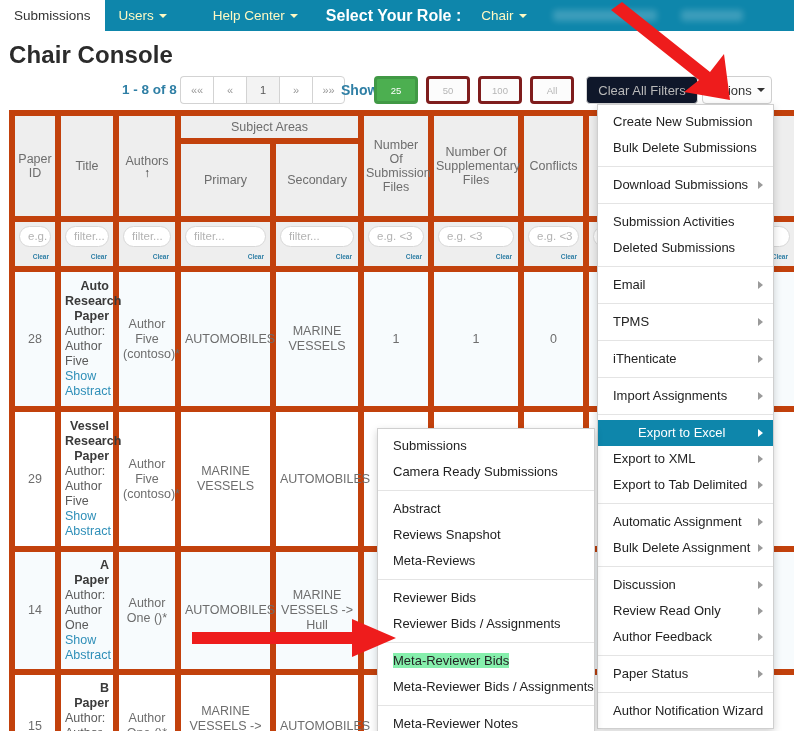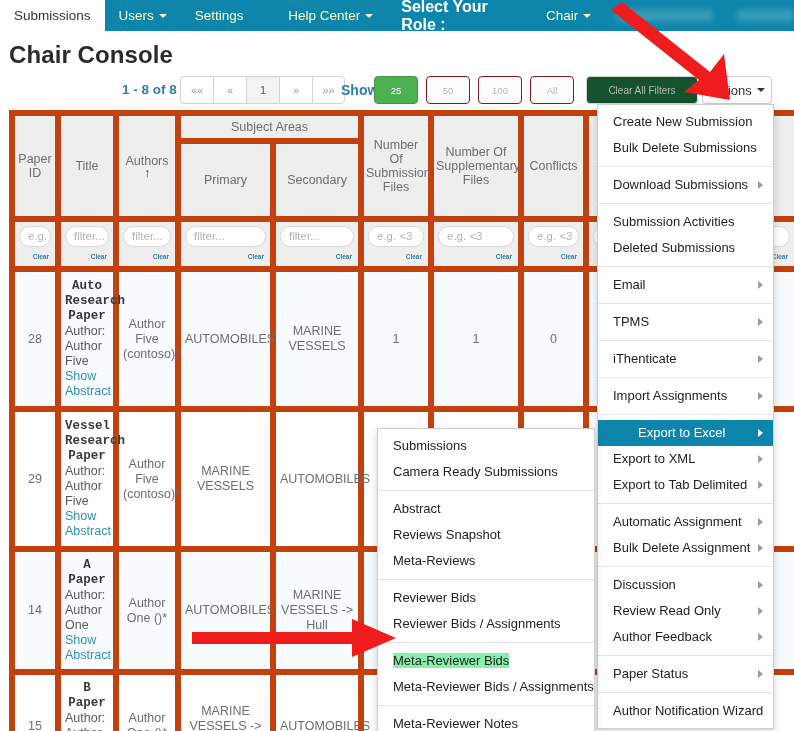--- a/index.html
+++ b/index.html
@@ -62,29 +62,29 @@
   }
   .pg-btn:first-child { border-top-left-radius:4px;border-bottom-left-radius:4px; }
   .pg-btn:last-child { border-right:1px solid #d3d3d3; border-top-right-radius:4px;border-bottom-right-radius:4px; }
   .pg-btn.cur { background:#f3f3f3; color:#555; }
   .show-label {
     position:absolute; left:341px; top:6px;
     color:#2f7fa5; font-weight:bold; font-size:14px;
   }
   .show-btns { position:absolute; left:374px; top:0px; display:flex; gap:8px; }
   .sbtn {
-    width:44px;height:28px;border-radius:4px;border:1px solid #7f1d1d;
+    width:44px;height:28px;border-radius:4px;border:3px solid #7f1d1d;
     background:#fcfcfc;color:#b5b5b5;font-size:9.5px;
     display:flex;align-items:center;justify-content:center;cursor:pointer;
   }
   .sbtn.on { background:#4caf50; border-color:#419945; color:#fff; }
   .clear-filters {
     position:absolute; left:586px; top:0px; width:112px; height:28px;
-    border:1px solid #d6d6d6; border-radius:4px; background:#14532d;
-    color:#b9b9b9; font-size:10px;
+    border:1px solid #d6d6d6; border-radius:4px; background:#0f172a;
+    color:#b9b9b9; font-size:13px;
     display:flex;align-items:center;justify-content:center;cursor:pointer;
   }
   .actions-btn {
     position:absolute; left:702px; top:0px; width:70px; height:28px;
     border:1px solid #cfcfcf; border-radius:4px; background:#fdfdfd;
     color:#333; font-size:13px;
     display:flex;align-items:center;justify-content:center;cursor:pointer;
   }
 
   
@@ -110,21 +110,21 @@
   .clr {
     display:block; text-align:right; color:#2f7fa5; font-size:6.5px;
     margin-top:2px; padding-right:2px; font-weight:bold;
   }
 
   
   tbody td { padding:6px 4px; background:#ffffff; line-height:15px; }
   tr.alt td { background:#f7fbfd; }
   td.pid { color:#2f7fa5; font-size:13px; }
   td.num { color:#2f7fa5; font-size:13px; }
-  .ttl { font-weight:bold; color:#3a3a3a; display:block; text-align:center;font-family:Liberation Mono, monospace; }
+  .ttl { font-weight:bold; color:#3a3a3a; display:block; text-align:right; }
   .tmeta { color:#5a5a5a; display:block; text-align:left; }
   .tlink { color:#2f8fb8; display:block; text-align:left; }
 
   
   .menu {
     position:absolute; background:#ffffff;
     border:1px solid #cfcfcf; box-shadow:0 3px 8px rgba(0,0,0,0.18);
     font-size:13px; color:#222; padding:4px 0;
   }
   .menu-item {
@@ -150,23 +150,20 @@
 </head>
 <body>
 
 <div class="navbar">
   <div class="nav-tab active">
     <span>Submissions</span>
   </div>
   <div class="nav-tab">
     <span>Users</span>
     <i class="caret-dn"></i>
-  </div>
-  <div class="nav-tab">
-    <span>Settings</span>
   </div>
   <div class="nav-gap"></div>
   <div class="nav-tab">
     <span>Help Center</span>
     <i class="caret-dn"></i>
   </div>
   <div class="nav-role-label">Select Your Role :</div>
   <div class="nav-tab">
     <span>Chair</span>
     <i class="caret-dn"></i>

